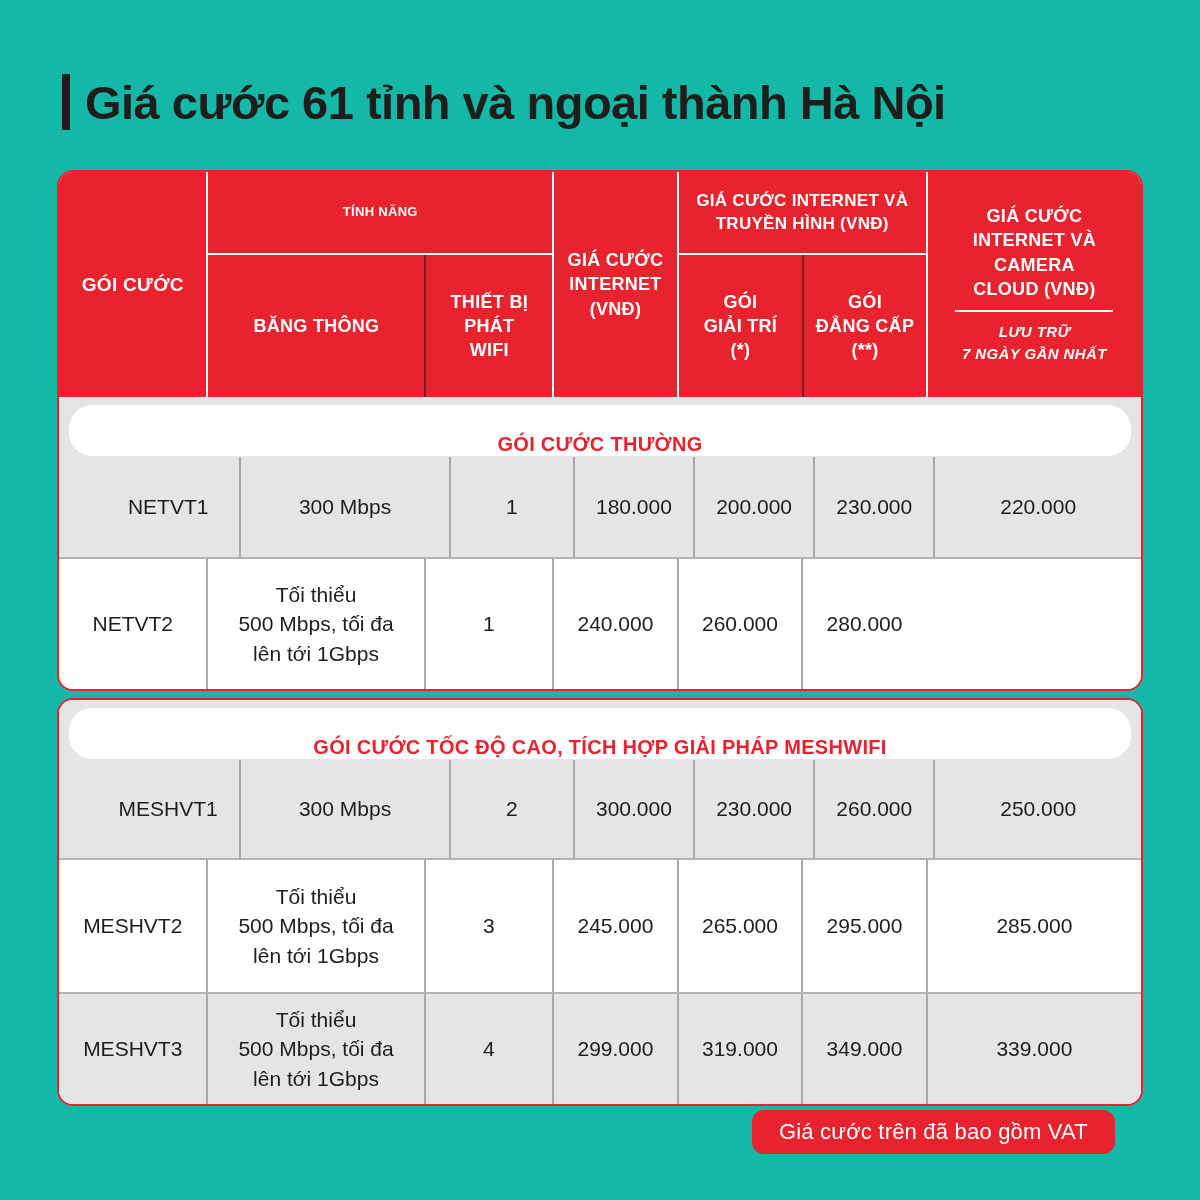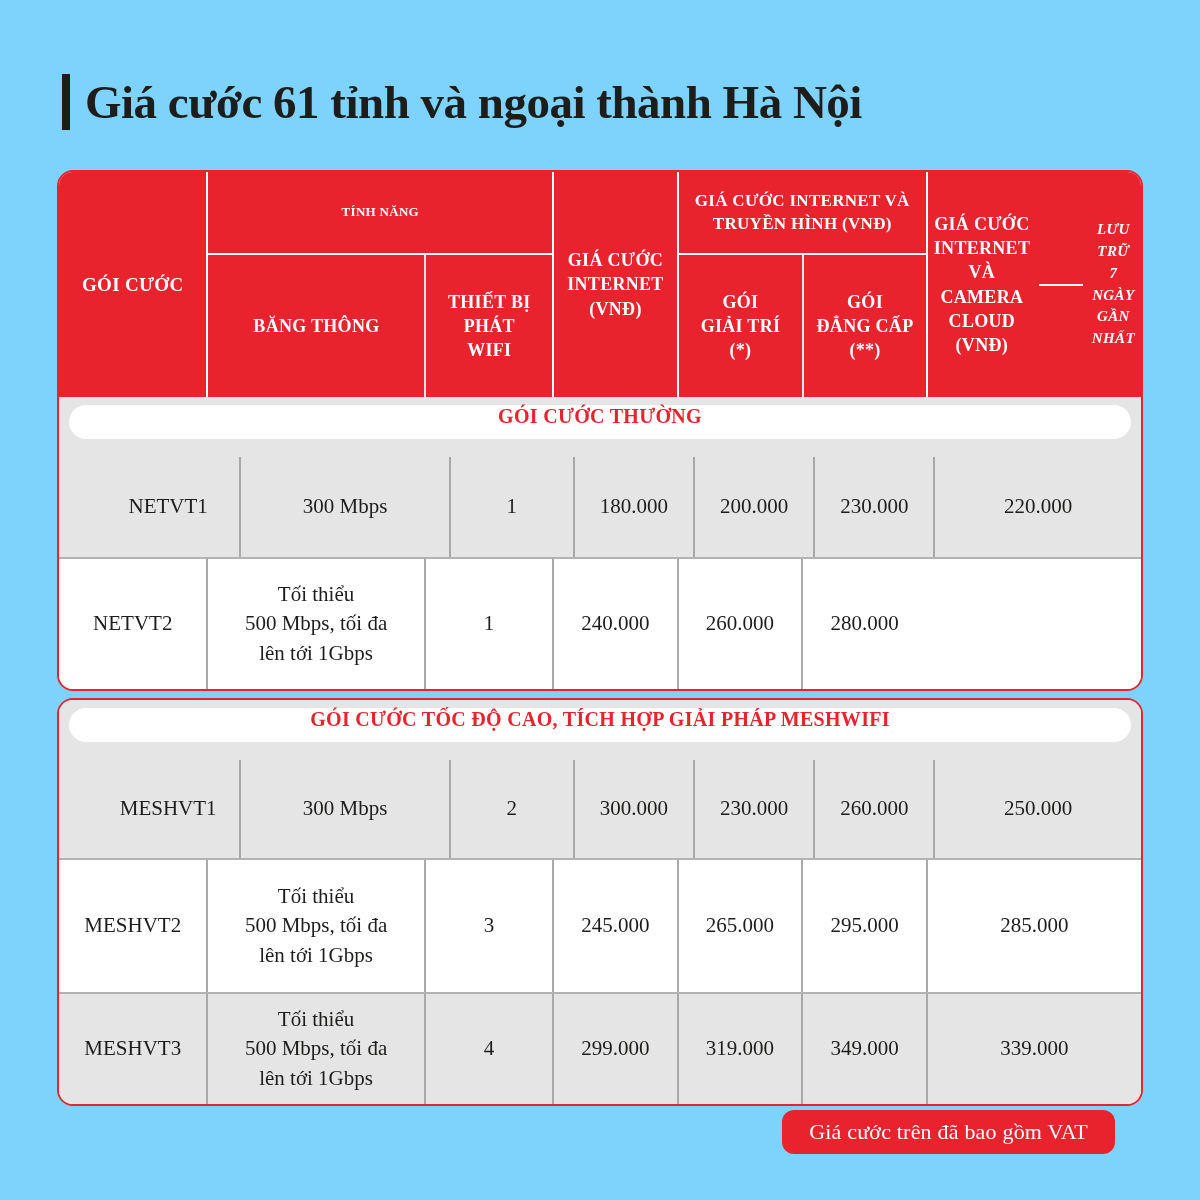--- a/index.html
+++ b/index.html
@@ -1,63 +1,63 @@
 <!DOCTYPE html>
 <html><head>
 <meta charset="utf-8">
 <style>
   html,body{margin:0;padding:0;background:#ffffff;}
   *{box-sizing:border-box;}
   .canvas{
-    position:relative;width:1200px;height:1200px;background:#7dd3fc;
-    font-family:Liberation Serif, serif;color:#1d1d1b;overflow:hidden;
+    position:relative;width:1200px;height:1200px;background:#14b8a6;
+    font-family:Liberation Sans, sans-serif;color:#1d1d1b;overflow:hidden;
   }
 
   
   .title{position:absolute;left:62px;top:74px;display:flex;align-items:center;gap:15px;}
   .title-bar{width:8px;height:56px;background:#1d1d1b;flex:0 0 auto;}
   .title-text{font-size:47px;font-weight:bold;letter-spacing:-0.5px;white-space:nowrap;}
 
   
   .ptable{
     position:absolute;left:57px;width:1086px;
     border:2px solid #e8232e;border-radius:16px;overflow:hidden;background:#fff;
   }
   .t1{top:170px;}
   .t2{top:698px;}
 
   .grid7{display:grid;grid-template-columns:148fr 218fr 129fr 125fr 125fr 125fr 216fr;}
 
   
   .thead{background:#e8232e;color:#ffffff;height:225px;}
   .hcell,.hgroup{min-width:0;}
-  .hcell{display:flex;flex-direction:row;align-items:center;justify-content:center;
+  .hcell{display:flex;flex-direction:column;align-items:center;justify-content:center;
          text-align:center;font-weight:bold;font-size:18px;line-height:1.35;
          letter-spacing:0.3px;white-space:pre-line;padding:4px;}
   .hc1{font-size:19px;}
   .hgroup{display:flex;flex-direction:column;}
   .htop{height:83px;display:flex;align-items:center;justify-content:center;text-align:center;
         font-weight:bold;font-size:13px;line-height:1.3;border-bottom:2px solid #ffffff;
         white-space:pre-line;letter-spacing:0.3px;padding:4px;}
   .htop.small{font-size:17px;}
   .hsub{flex:1;display:grid;min-height:0;}
   .sub23{grid-template-columns:218fr 129fr;}
   .sub56{grid-template-columns:125fr 125fr;}
-  .hsub .hcell + .hcell{border-left:2px solid #e5e5e5;}
+  .hsub .hcell + .hcell{border-left:2px solid #7f1d1d;}
   .bl-white{border-left:2px solid #ffffff;}
   .camera{justify-content:center;gap:9px;padding:10px 6px;}
   .camera .cam-title{white-space:pre-line;}
   .cam-divider{width:158px;height:2px;background:#ffffff;}
   .cam-note{font-style:italic;font-weight:bold;font-size:15px;line-height:1.45;
             white-space:pre-line;letter-spacing:0.4px;}
 
   
   .band{height:60px;background:#e5e5e5;padding:8px 10px 7px 10px;}
-  .band-pill{height:34px;background:#ffffff;border-radius:23px;
-             display:flex;align-items:flex-start;justify-content:center;}
+  .band-pill{height:51px;background:#ffffff;border-radius:23px;
+             display:flex;align-items:flex-end;justify-content:center;}
   .band-pill span{color:#e8232e;font-weight:bold;font-size:20px;letter-spacing:0.3px;}
 
   
   .row{width:100%;}
   .row.gray{background:#e5e5e5;}
   .row.white{background:#ffffff;}
   .row + .row{border-top:2px solid #b3b3b3;}
   .band + .row{border-top:none;padding-left:38px;}
   .h100{height:100px;}
   .h132{height:132px;}

